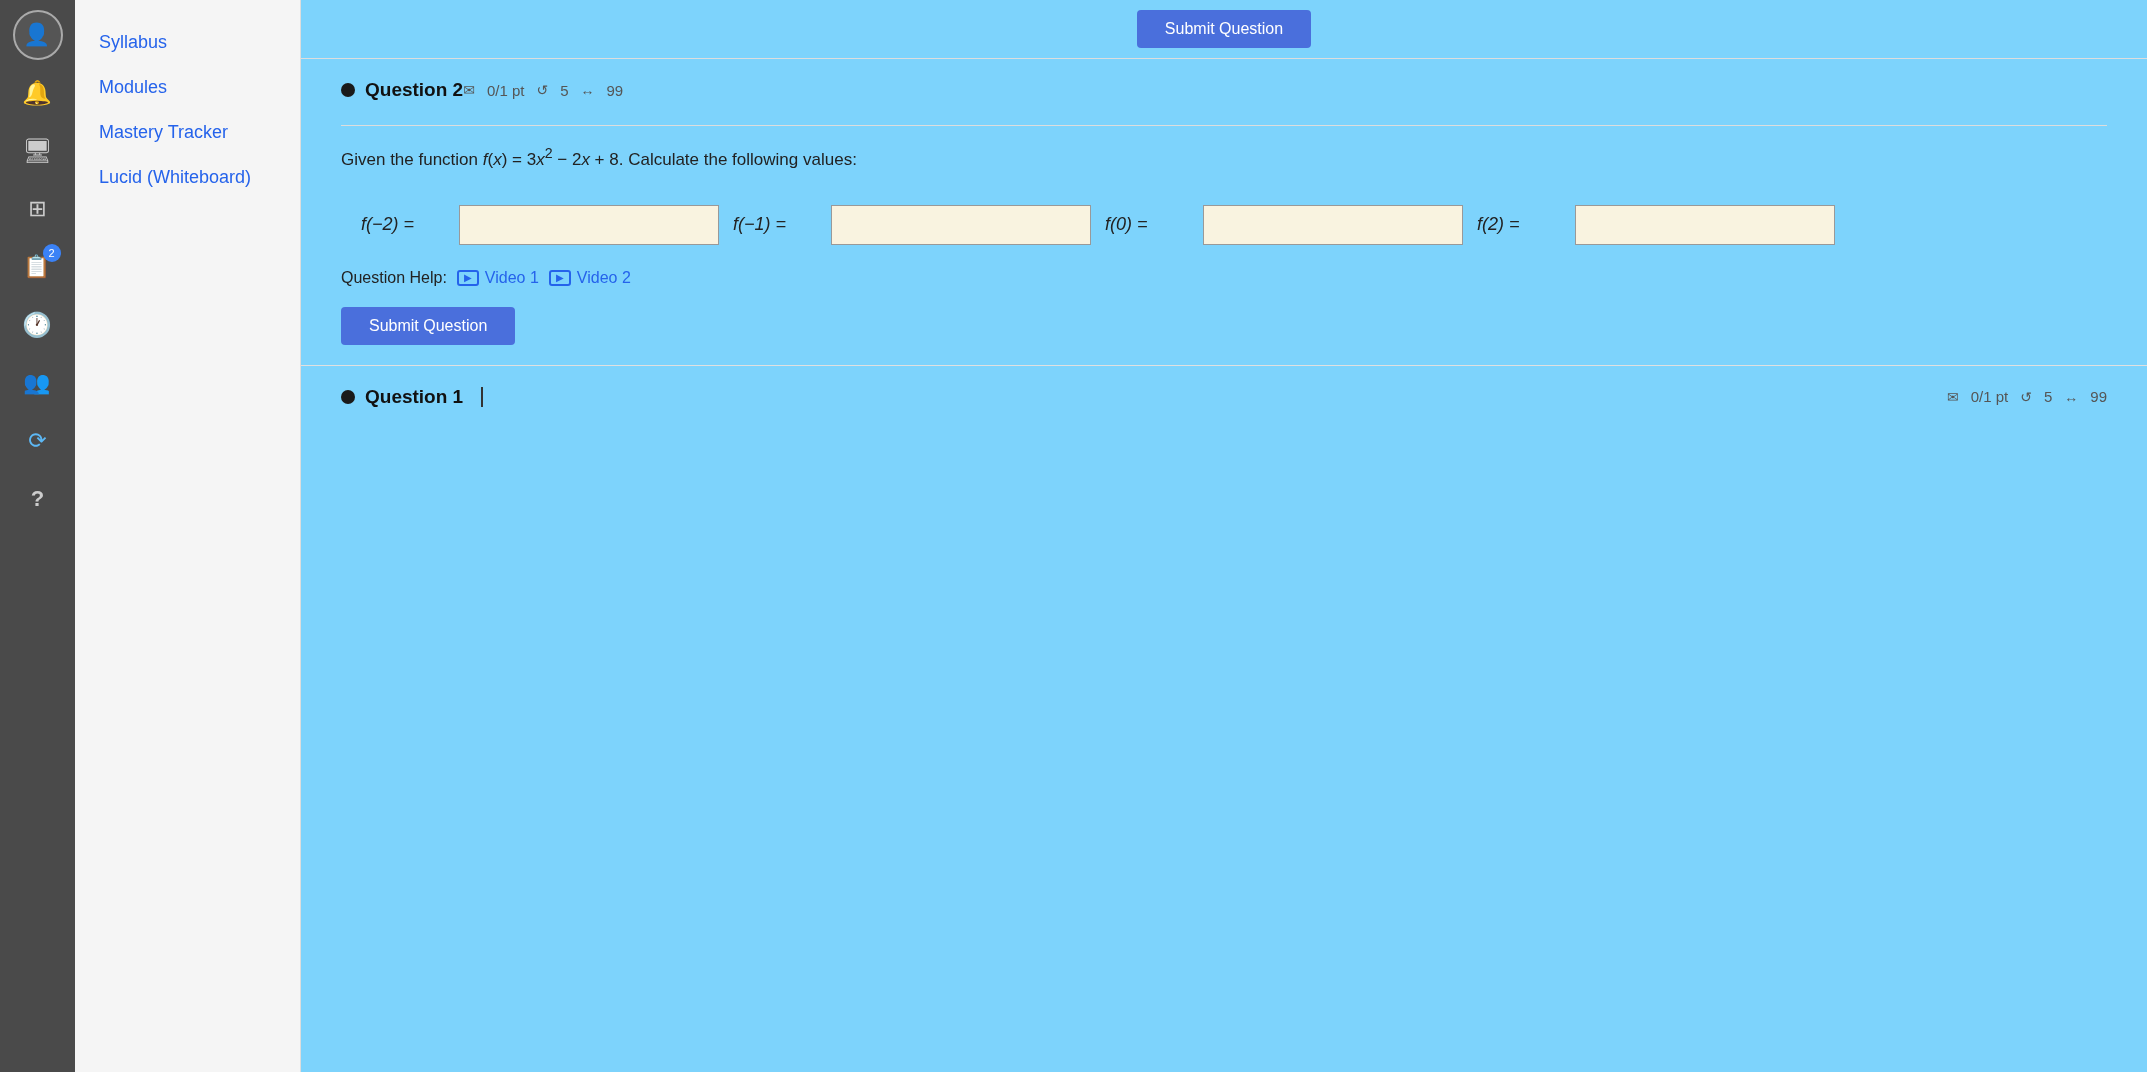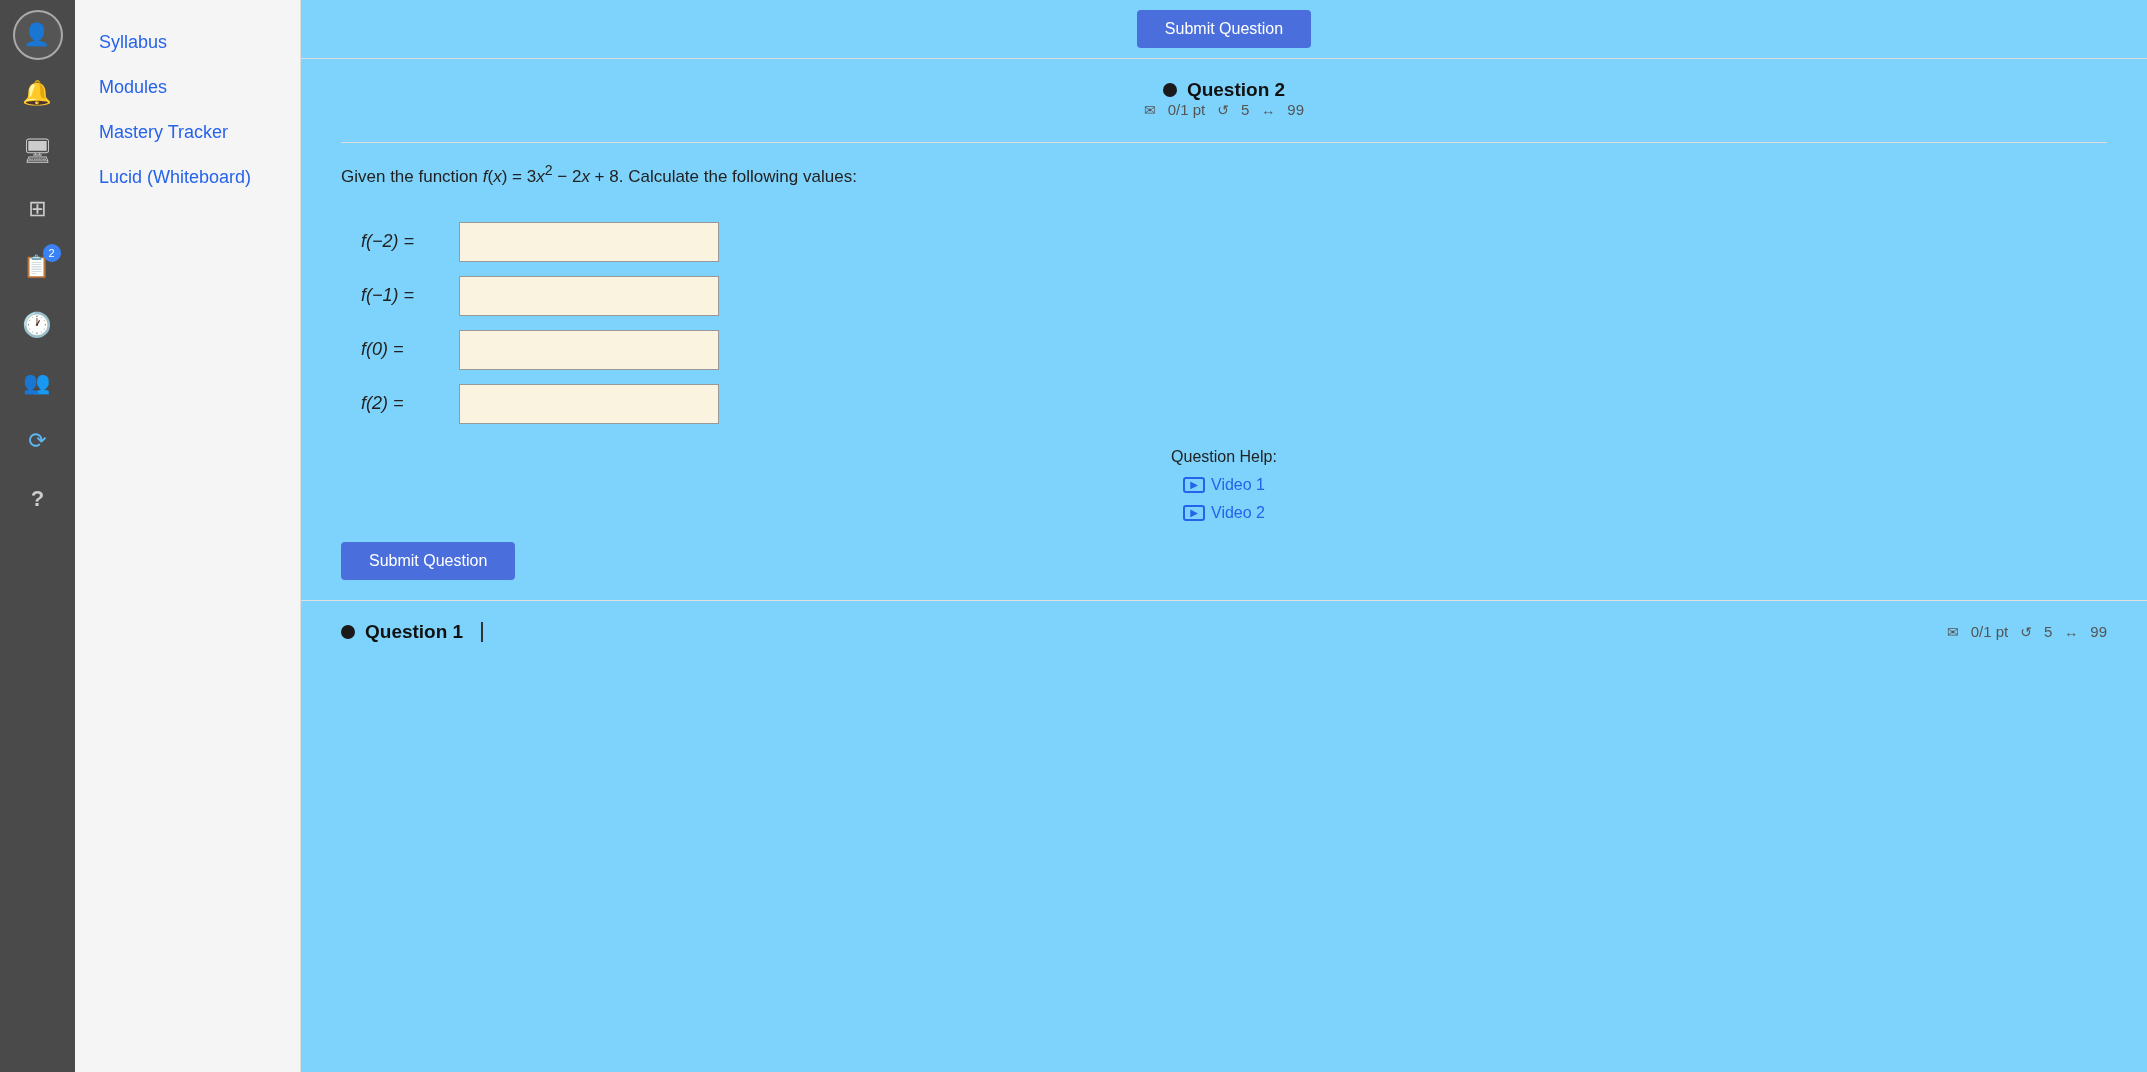--- a/index.html
+++ b/index.html
@@ -108,21 +108,20 @@
     
     .question-section {
       padding: 20px 40px;
       border-bottom: 1px solid #e0e0e0;
     }
 
     .question-header {
       display: flex;
       align-items: center;
       margin-bottom: 24px;
-      flex-direction: column;
     }
 
     .question-title {
       display: flex;
       align-items: center;
       gap: 10px;
       font-size: 19px;
       font-weight: 600;
       color: #111;
     }
@@ -152,21 +151,21 @@
     .question-body {
       font-size: 17px;
       color: #222;
       line-height: 1.6;
       margin-bottom: 32px;
     }
 
     
     .function-inputs {
       display: flex;
-      flex-direction: column;
+      flex-direction: row;
       gap: 14px;
       margin-left: 20px;
       margin-bottom: 24px;
     }
 
     .function-row {
       display: flex;
       align-items: center;
       gap: 8px;
       font-size: 18px;
@@ -188,21 +187,20 @@
     }
 
     
     .question-help {
       display: flex;
       align-items: center;
       gap: 10px;
       font-size: 16px;
       color: #222;
       margin-bottom: 20px;
-      flex-direction: column;
     }
 
     .video-link {
       display: flex;
       align-items: center;
       gap: 6px;
       color: #2563eb;
       text-decoration: none;
       font-size: 16px;
       cursor: pointer;

